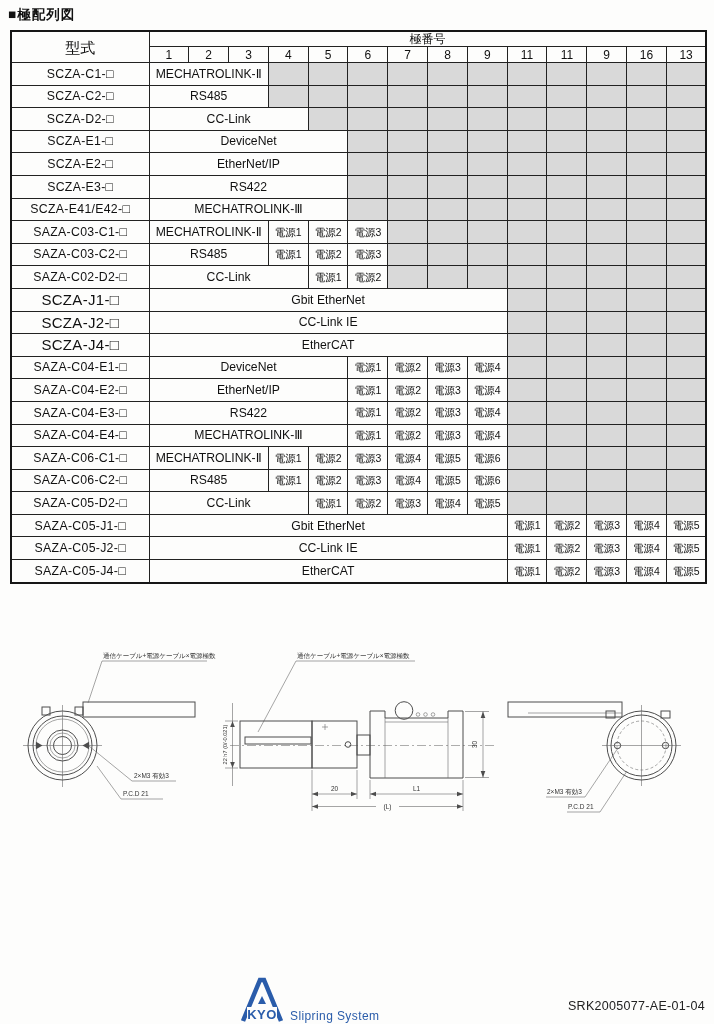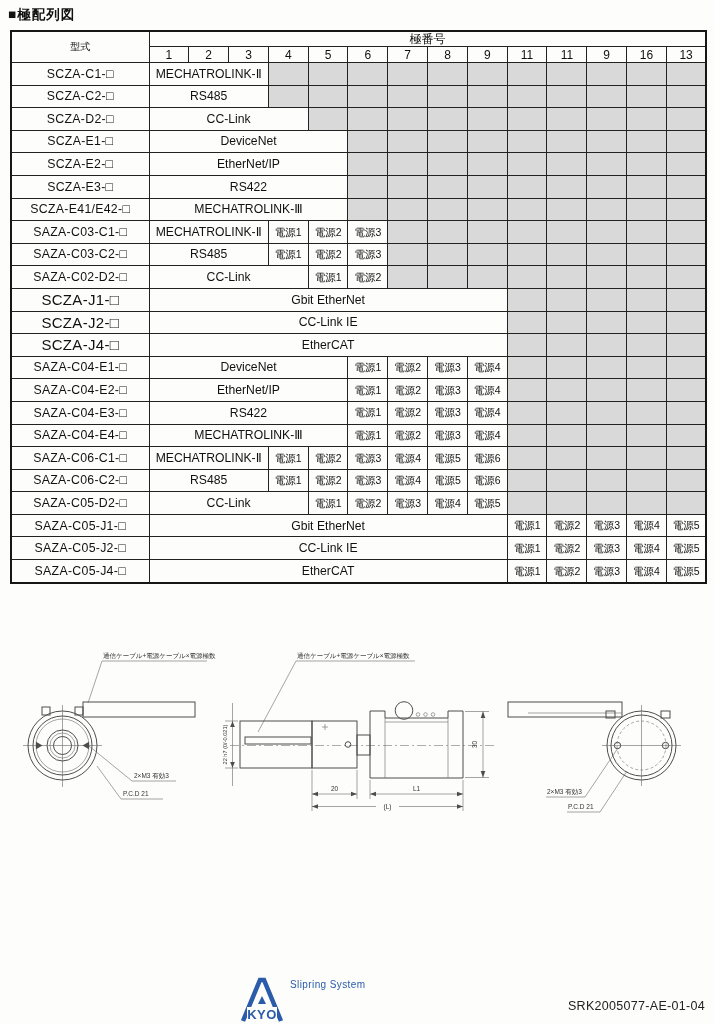--- a/index.html
+++ b/index.html
@@ -4,42 +4,42 @@
 <style>
   html,body{margin:0;padding:0;background:#888;}
   .page{position:relative;width:714px;height:1024px;background:#fdfdfc;overflow:hidden;
         font-family:"Liberation Sans","DejaVu Sans",sans-serif;color:#111;margin:0 auto;}
   .title{position:absolute;left:8px;top:6px;font-size:13.5px;font-weight:bold;letter-spacing:1px;}
 
   table.pole{position:absolute;left:10px;top:30px;width:695px;border-collapse:collapse;table-layout:fixed;
              border:2px solid #161616;}
   table.pole td,table.pole th{border:1.2px solid #222;padding:0;text-align:center;vertical-align:middle;
              white-space:nowrap;overflow:hidden;line-height:1;}
-  th.model-h{font-weight:normal;font-size:10px;}
+  th.model-h{font-weight:normal;font-size:15px;}
   th.pole-h{font-weight:normal;font-size:12px;height:14px;}
   tr.colnums td{font-size:12px;height:15px;}
   tbody td{height:21.6px;}
   td.model{font-size:12.3px;letter-spacing:.3px;}
   td.model.big{font-size:15px;}
   td.sig{font-size:12.2px;}
   td.pw{font-size:10.5px;}
   td.gray{background:#d9d9d9;}
 
   svg.drawings{position:absolute;left:0;top:636px;}
   svg.drawings .ln{stroke:#4d4d4d;stroke-width:1;fill:none;}
   svg.drawings .thin{stroke:#6a6a6a;stroke-width:.6;fill:none;}
   svg.drawings .cl{stroke:#8a8a8a;stroke-width:.7;fill:none;stroke-dasharray:9 3 2 3;}
   svg.drawings .lbl{font-size:6.5px;fill:#333;}
   svg.drawings .dim{font-size:6.5px;fill:#333;}
   svg.drawings .arr{fill:#4d4d4d;stroke:none;}
 
   .brand{color:#2a5caa;}
   .logo-svg{position:absolute;left:233px;top:974px;}
   .company{position:absolute;left:288px;top:980px;font-size:27px;font-weight:bold;letter-spacing:1px;}
-  .tagline{position:absolute;left:290px;top:979px;font-size:10px;letter-spacing:.4px;}
+  .tagline{position:absolute;left:290px;top:1009px;font-size:12px;letter-spacing:.4px;}
   .docnum{position:absolute;right:9px;top:999px;font-size:12.5px;color:#222;letter-spacing:.3px;}
 </style>
 </head>
 <body>
 
 <div class="page">
 
   <div class="title">■極配列図</div>
 
   <table class="pole">

